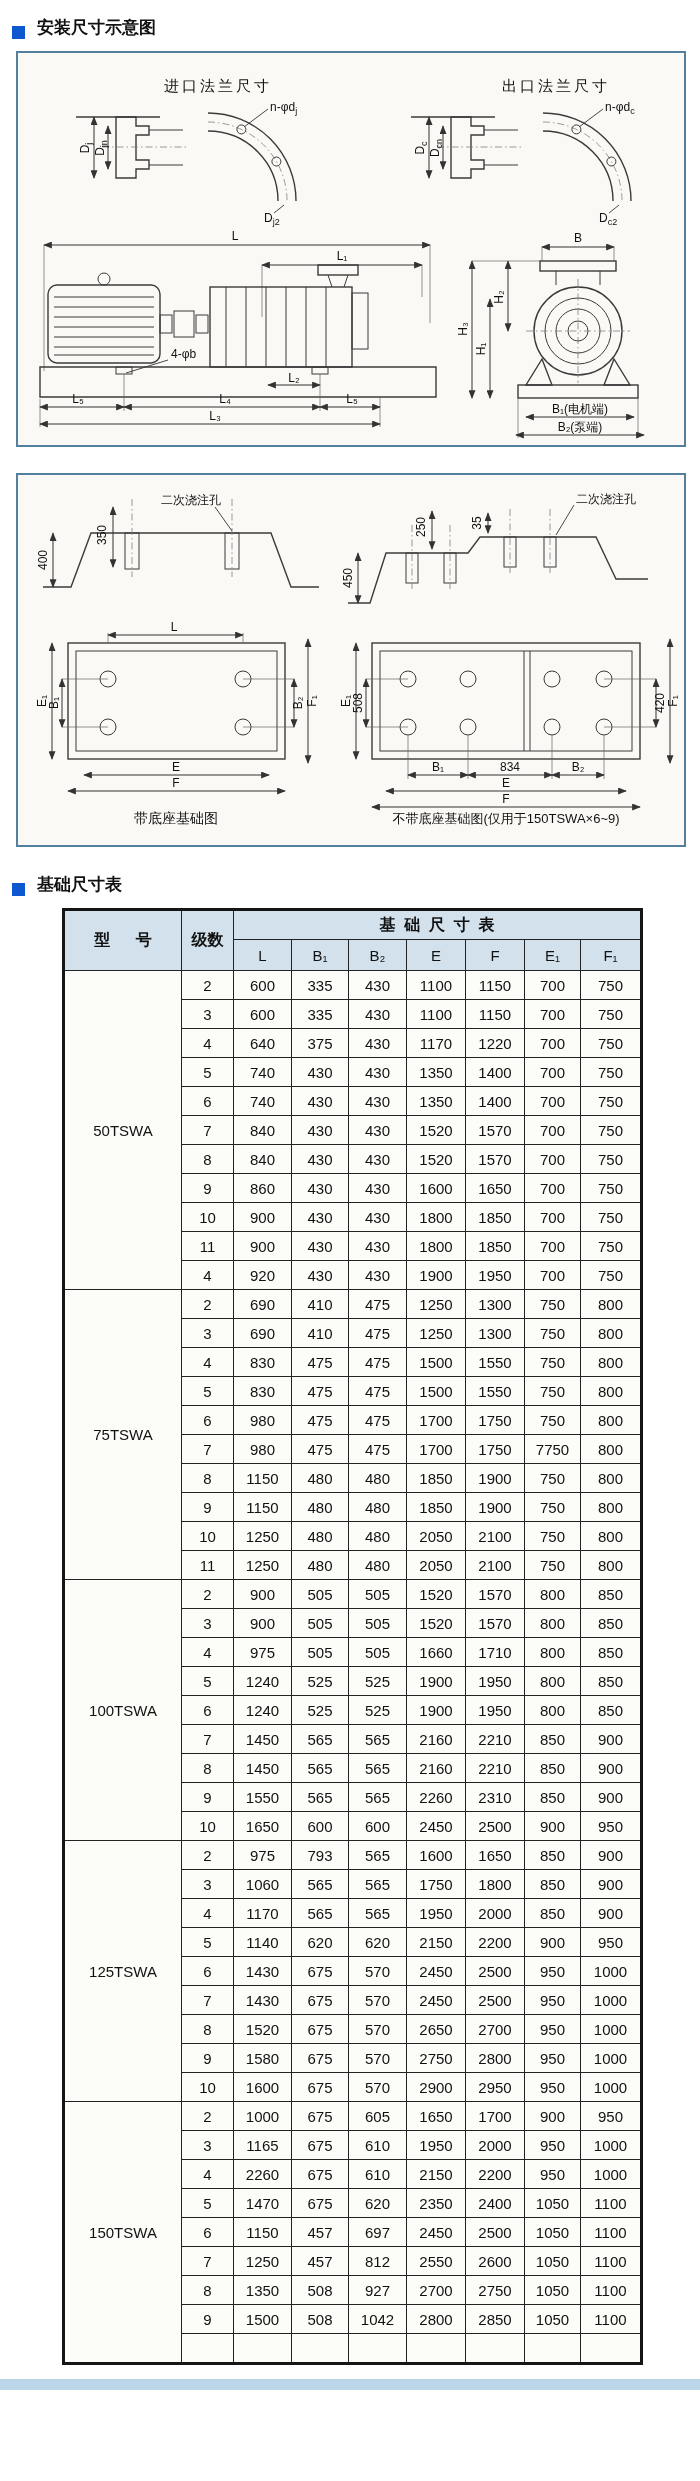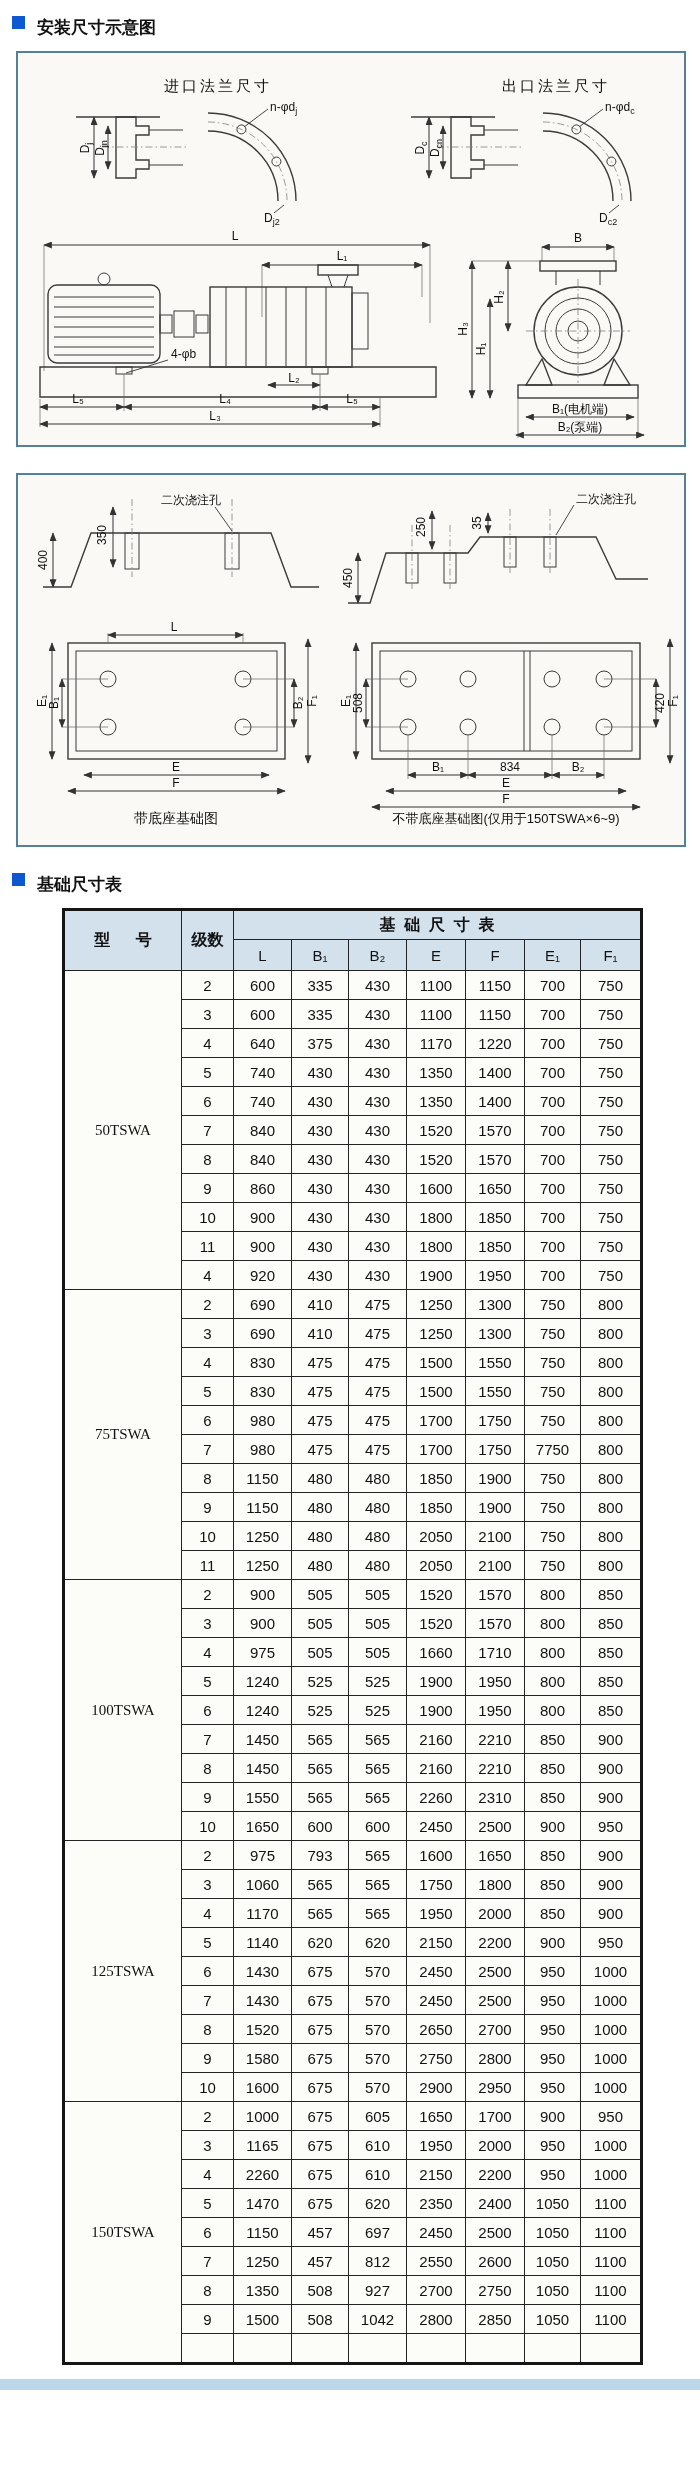--- a/index.html
+++ b/index.html
@@ -1,38 +1,38 @@
 <!DOCTYPE html>
 <html><head>
 <meta charset="utf-8">
 <style>
   html,body{margin:0;padding:0;}
   body{width:700px;background:#ffffff;font-family:"Liberation Sans",sans-serif;color:#111;}
   .page{width:700px;overflow:hidden;}
-  .section-title{display:flex;align-items:flex-start;gap:12px;margin:16px 0 12px 12px;font-size:17px;font-weight:bold;}
+  .section-title{display:flex;align-items:flex-end;gap:12px;margin:16px 0 12px 12px;font-size:17px;font-weight:bold;}
   .bullet{width:13px;height:13px;background:#0d57d0;flex:0 0 auto;}
   .fig-box{margin:10px 14px 26px 16px;border:2px solid #54809f;background:#faf9f5;padding:4px 0;}
   svg{display:block;}
   .ln{fill:none;stroke:#3b3b3b;stroke-width:1.4;}
   .thin{fill:none;stroke:#3b3b3b;stroke-width:1;}
   .cl{fill:none;stroke:#808080;stroke-width:0.8;stroke-dasharray:7 3 1.5 3;}
   .ext{fill:none;stroke:#666;stroke-width:0.7;}
   .dim{stroke:#333;stroke-width:1;marker-start:url(#ah);marker-end:url(#ah);}
   .ldr{fill:none;stroke:#333;stroke-width:0.9;}
   .dtext{font-family:"Liberation Sans",sans-serif;font-size:12px;fill:#111;}
   .mid{text-anchor:middle;}
   .sub{font-size:9px;}
   .ftitle{font-size:15px;fill:#111;text-anchor:middle;letter-spacing:3px;}
   .cap{font-size:14px;fill:#111;text-anchor:middle;}
   table.dims{border-collapse:collapse;margin:10px 0 14px 62px;border:3px solid #151515;background:#fcfcf8;table-layout:fixed;}
   table.dims th,table.dims td{border:1.5px solid #232323;text-align:center;vertical-align:middle;padding:0;}
   table.dims thead th{background:#d2e1ec;font-size:16px;font-weight:bold;height:28px;}
   table.dims thead tr+tr th{font-weight:normal;font-size:15px;height:30px;}
   table.dims td{height:28px;font-size:15px;}
-  .model-cell{font-size:15px;font-family:Liberation Serif, serif;}
+  .model-cell{font-size:15px;}
   .ls2{letter-spacing:1.6em;margin-right:-1.6em;font-family:Liberation Serif, serif;}
   .ls1{letter-spacing:0.55em;margin-right:-0.55em;}
   .bottom-strip{height:11px;background:#bcd6ea;margin-top:4px;}
 </style>
 </head>
 <body>
 
 <div class="page">
 
   <div class="section-title">

